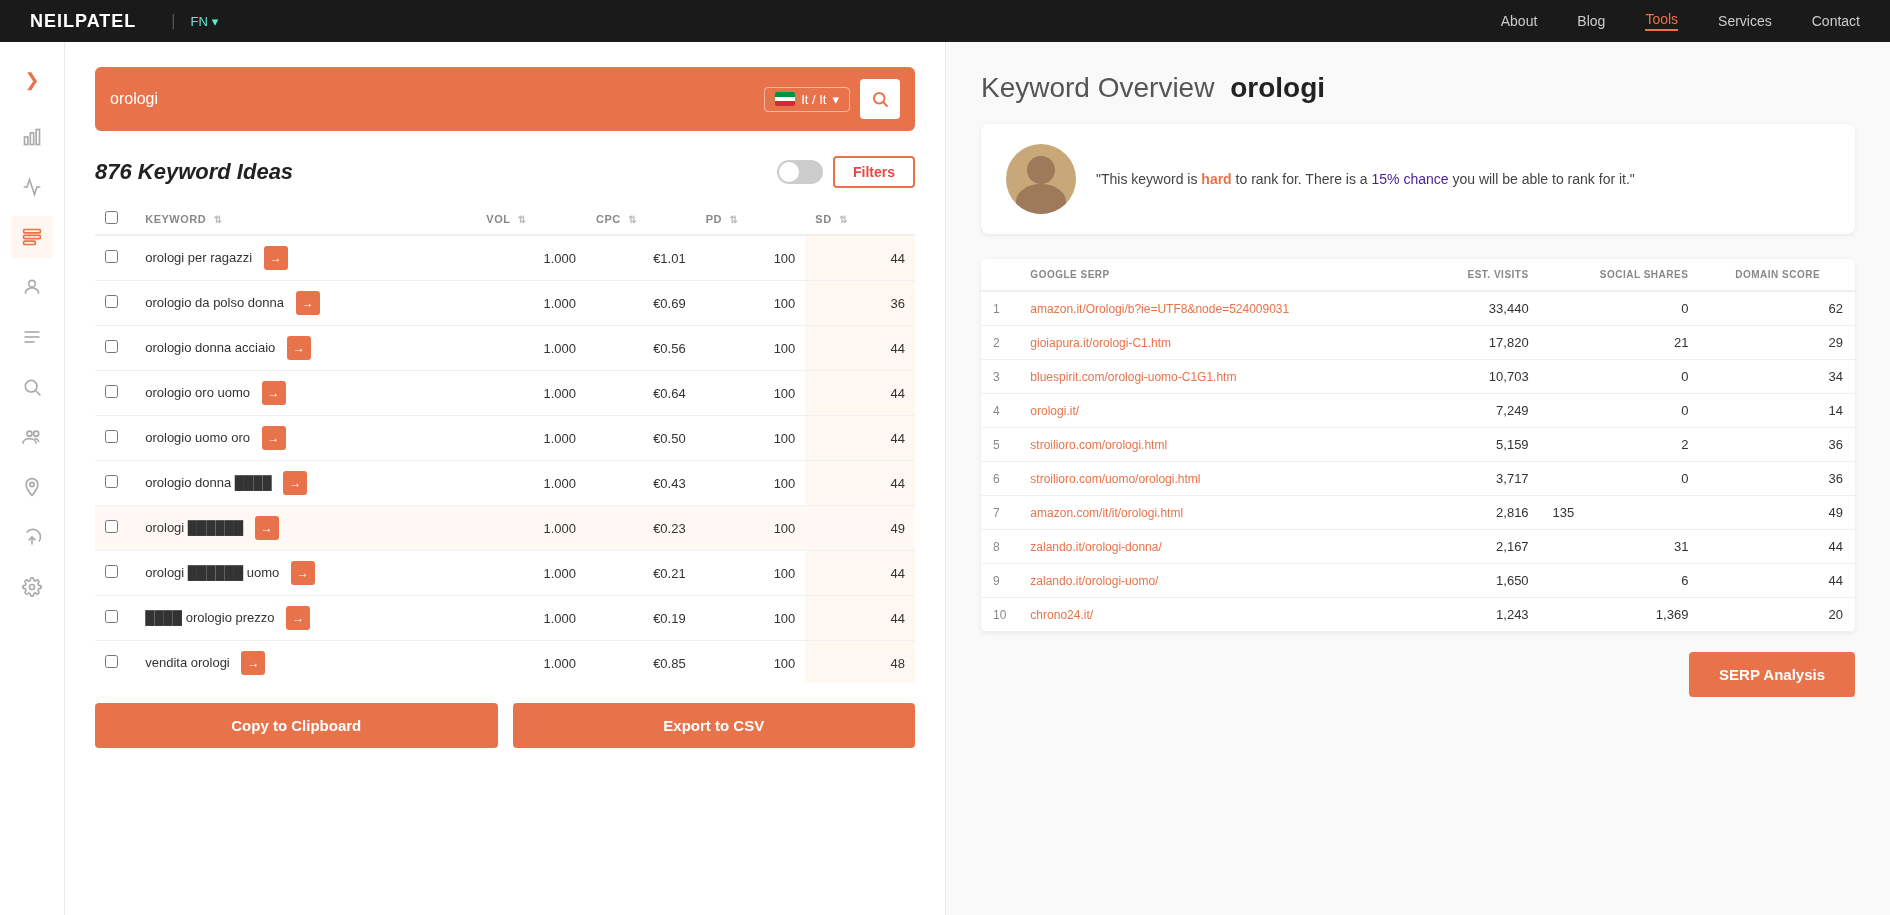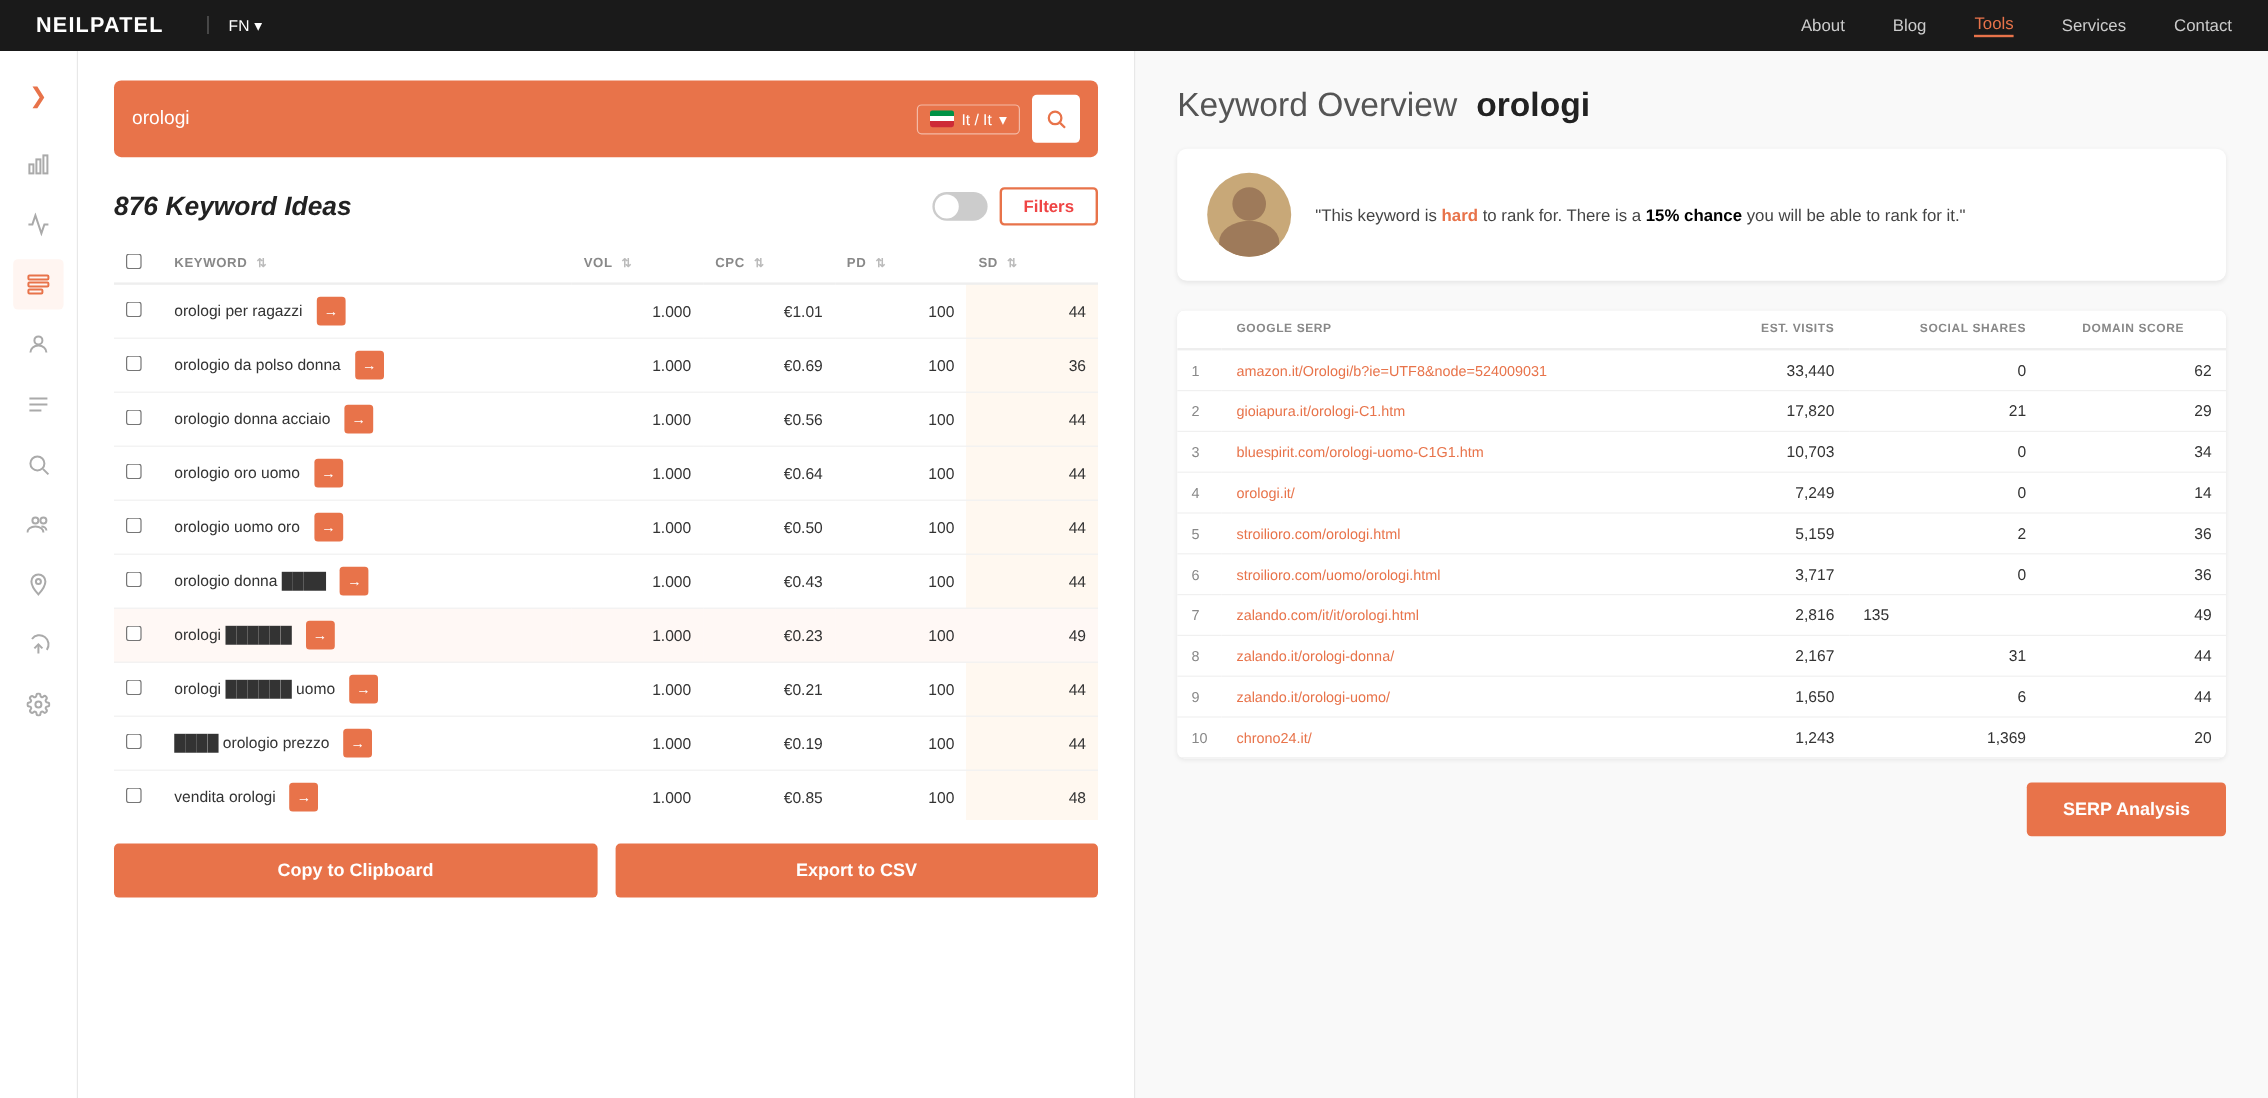--- a/index.html
+++ b/index.html
@@ -21,21 +21,21 @@
       font-weight: 900;
       font-size: 18px;
       letter-spacing: 1px;
       margin-right: 20px;
     }
     .nav-divider {
       color: #555;
       margin: 0 15px;
     }
     .nav-lang {
-      color: #ffffff;
+      color: #5eead4;
       font-size: 13px;
       display: flex;
       align-items: center;
       gap: 4px;
       cursor: pointer;
     }
     .nav-links {
       margin-left: auto;
       display: flex;
       align-items: center;
@@ -305,21 +305,21 @@
       gap: 20px;
       margin-bottom: 25px;
       box-shadow: 0 1px 4px rgba(0,0,0,0.08);
     }
     .quote-text {
       font-size: 14px;
       color: #444;
       line-height: 1.6;
     }
     .quote-text .hard { color: #e8734a; font-weight: 700; }
-    .quote-text .chance { color: #000000; font-weight: 700; }
+    .quote-text .chance { color: #4c1d95; font-weight: 400; }
 
     
     .serp-table {
       width: 100%;
       border-collapse: collapse;
       font-size: 13px;
       background: white;
       border-radius: 6px;
       overflow: hidden;
       box-shadow: 0 1px 4px rgba(0,0,0,0.08);
@@ -748,21 +748,21 @@
       <td>
         <a href="#" class="serp-link">stroilioro.com/uomo/orologi.html</a>
       </td>
       <td style="text-align:right;">3,717</td>
       <td style="text-align:right;">0</td>
       <td style="text-align:right;">36</td>
     </tr>
           <tr>
       <td class="col-num" style="color:#888; font-size:12px;">7</td>
       <td>
-        <a href="#" class="serp-link">zalando.com/it/it/orologi.html</a>
+        <a href="#" class="serp-link">amazon.com/it/it/orologi.html</a>
       </td>
       <td style="text-align:right;">2,816</td>
       <td style="text-align:left;">135</td>
       <td style="text-align:right;">49</td>
     </tr>
           <tr>
       <td class="col-num" style="color:#888; font-size:12px;">8</td>
       <td>
         <a href="#" class="serp-link">zalando.it/orologi-donna/</a>
       </td>

